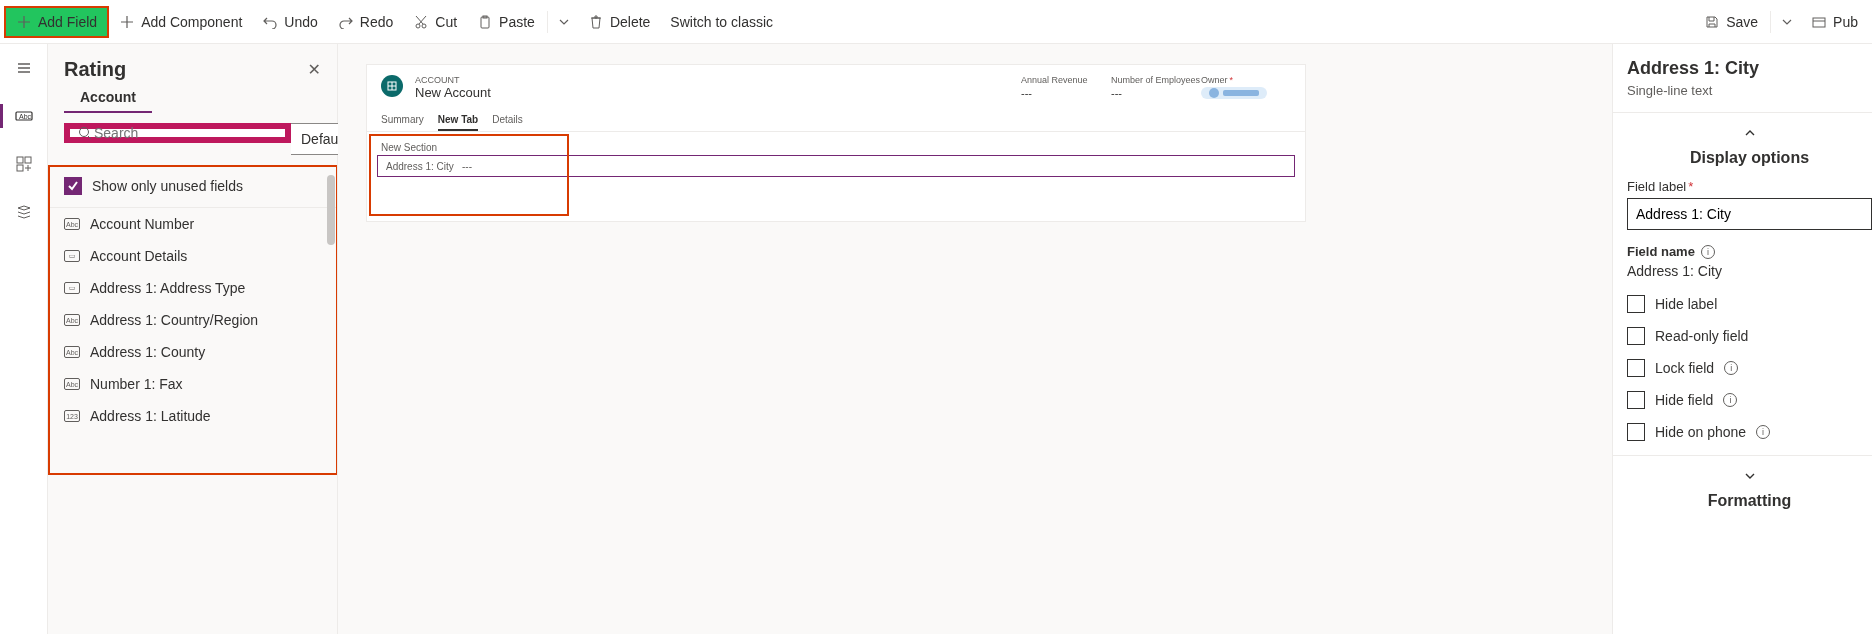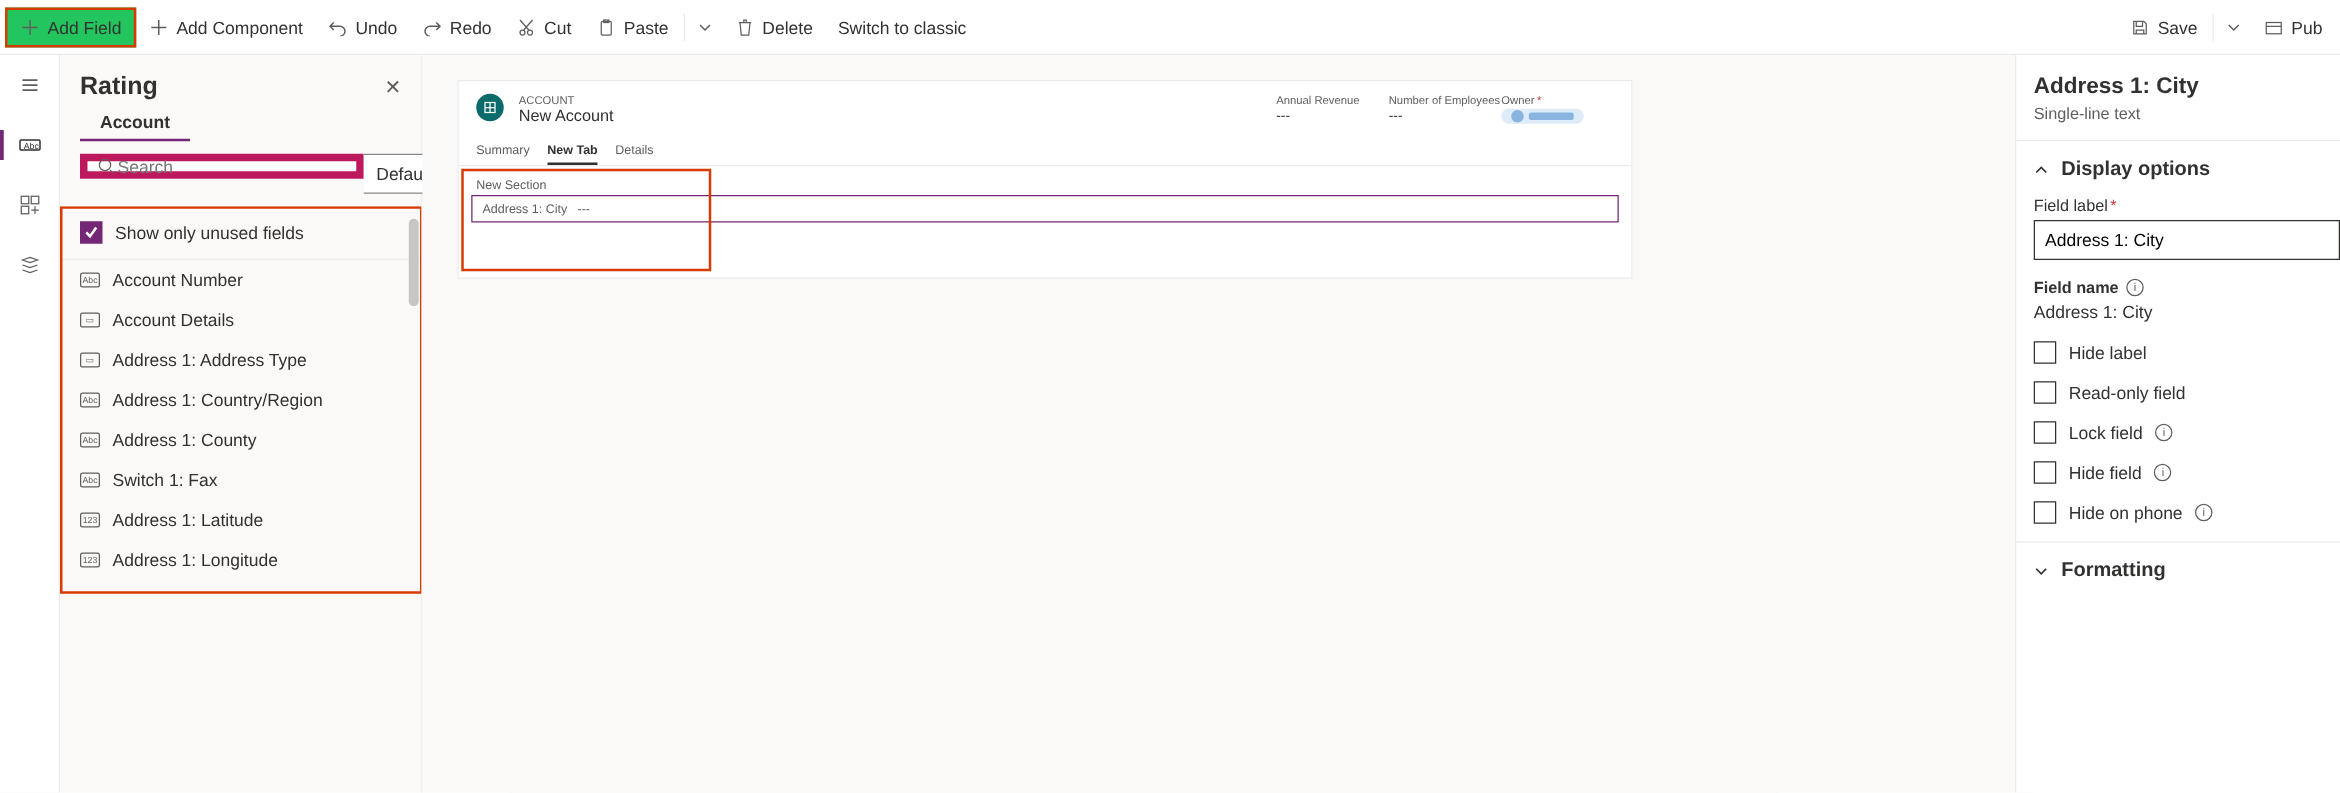--- a/index.html
+++ b/index.html
@@ -73,21 +73,21 @@
   .field-row .lbl { width:84px; padding-left:8px; color:#605e5c; }
   .field-row .val { color:#605e5c; }
   .blank-row { height:26px; border:1px solid transparent; }
 
   
   .props-panel { width:260px; border-left:1px solid #edebe9; padding:14px 0 0 14px; overflow-y:auto; }
   .pp-title { font-size:18px; font-weight:600; }
   .pp-sub { font-size:13px; color:#605e5c; margin-top:4px; }
   .pp-sep { height:1px; background:#edebe9; margin:14px 0 14px -14px; }
 
-  .pp-section-head { display:flex; align-items:center; gap:10px; font-size:16px; font-weight:600; margin-bottom:12px; cursor:pointer; }
+  .pp-section-head { display:flex; align-items:center; gap:10px; font-size:16px; font-weight:600; margin-bottom:12px; cursor:pointer;flex-direction:column; }
   .pp-label { font-size:13px; color:#323130; margin-bottom:4px; }
   .pp-label .req { color:#d13438; margin-left:2px; }
   .pp-input { width:100%; height:32px; border:1px solid #323130; padding:0 8px; font-size:14px; margin-bottom:14px; }
   .pp-static { font-size:14px; color:#323130; margin-bottom:16px; margin-top:2px; }
   .pp-label-row { display:flex; align-items:center; gap:6px; margin-bottom:4px; }
 
   .pp-check-row { display:flex; align-items:center; gap:10px; margin-bottom:14px; font-size:14px; }
   .pp-check-box { width:18px; height:18px; border:1px solid #323130; }
   .info { width:14px; height:14px; border:1px solid #605e5c; border-radius:50%; font-size:9px; display:inline-flex; align-items:center; justify-content:center; color:#605e5c; }
 
@@ -278,29 +278,25 @@
         <div class="fp-item">
             <span class="fp-item-icon">Abc</span>
             <span>Address 1: Country/Region</span>
           </div>
         <div class="fp-item">
             <span class="fp-item-icon">Abc</span>
             <span>Address 1: County</span>
           </div>
         <div class="fp-item">
             <span class="fp-item-icon">Abc</span>
-            <span>Switch 1: Fax</span>
+            <span>Number 1: Fax</span>
           </div>
         <div class="fp-item">
             <span class="fp-item-icon">123</span>
             <span>Address 1: Latitude</span>
-          </div>
-        <div class="fp-item">
-            <span class="fp-item-icon">123</span>
-            <span>Address 1: Longitude</span>
           </div>
       </div>
       <div class="fp-scrollbar-thumb"></div>
     </div>
   </div>
 
   <div class="canvas">
     <div class="form-card">
       <div class="form-head-row">
         <div class="entity-dot">

